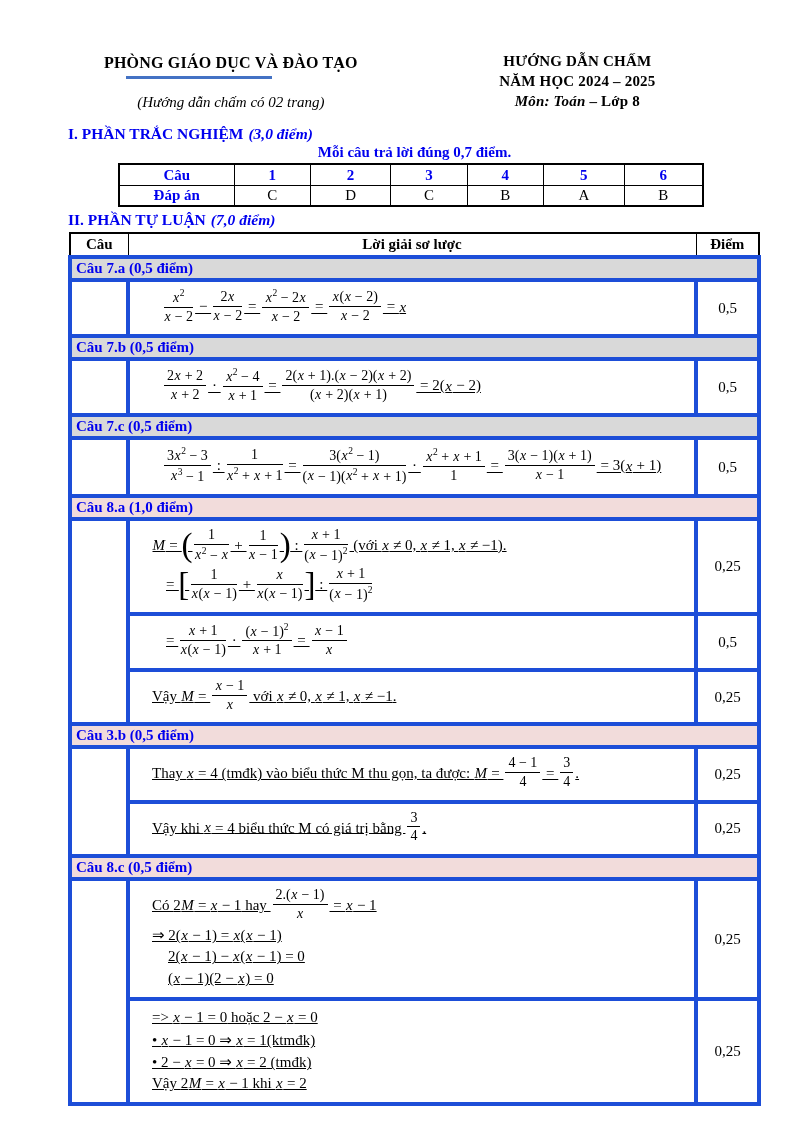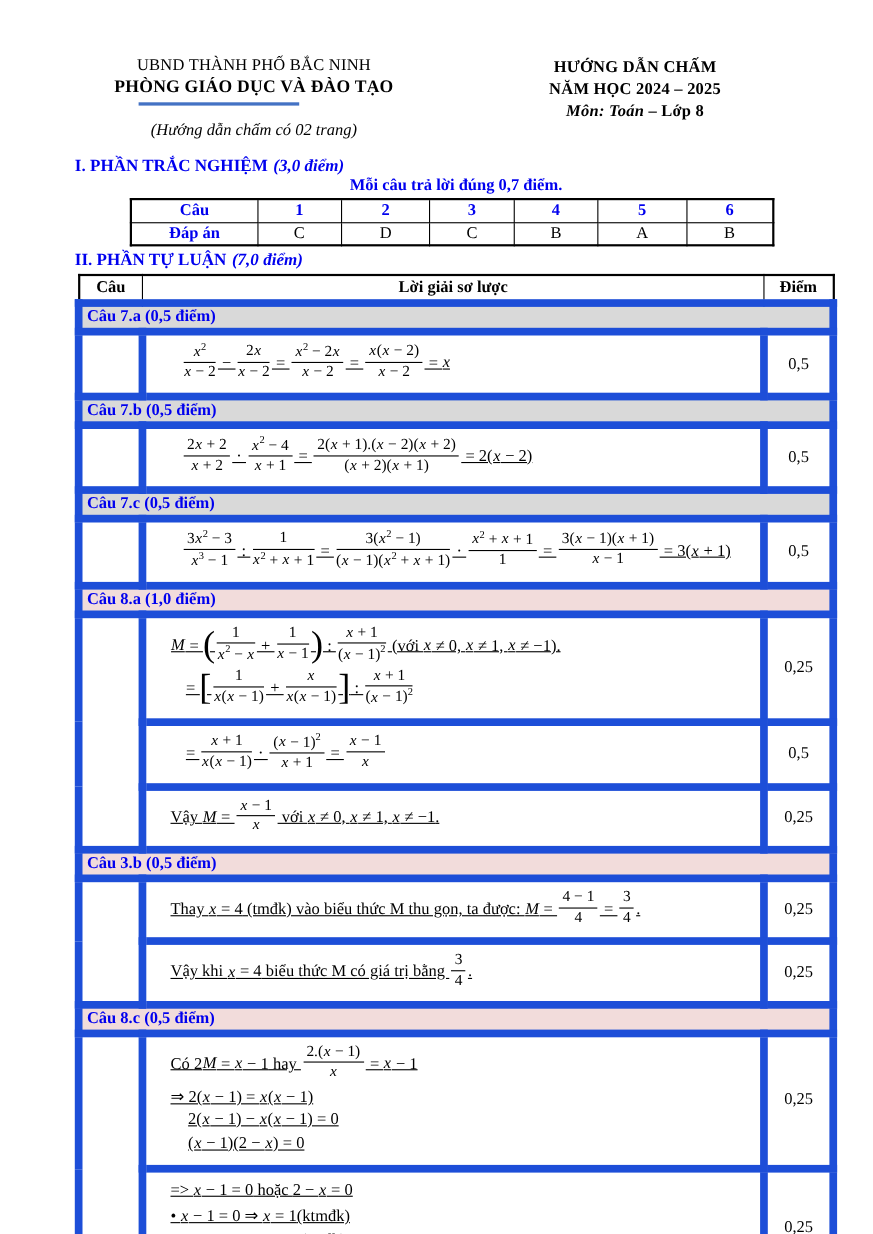--- a/index.html
+++ b/index.html
@@ -34,21 +34,21 @@
   .mc-note{color:var(--blue);font-weight:bold;text-align:center;margin-top:1px;font-size:15px;}
   
   table{border-collapse:collapse;}
   .mc-table{margin-left:50px;margin-top:2px;width:586px;border:2px solid #000;}
   .mc-table td{border:1px solid #000;text-align:center;height:21px;padding:0 2px;font-size:15px;}
   .mc-table td.lbl{width:115px;}
   .mc-table .bluebold{color:var(--blue);font-weight:bold;}
   
   .essay-table{width:693px;border:2px solid #000;margin-top:3px;}
   .essay-table th{border:1px solid #000;font-weight:bold;font-size:15px;padding:2px 3px;}
-  .essay-table td{border:7px solid #1d4ed8;vertical-align:middle;font-size:15px;}
+  .essay-table td{border:4px solid #1d4ed8;vertical-align:middle;font-size:15px;}
   .col-cau{width:58px;}
   .col-pts{width:63px;}
   tr.block-title td{color:var(--blue);font-weight:bold;padding:1px 4px;font-size:15px;}
   tr.block-title.gray td{background:var(--gray);}
   tr.block-title.pink td{background:var(--pink);}
   td.cau-cell{background:#fff;}
   td.sol-cell{padding:5px 8px 5px 22px;}
   td.pts-cell{text-align:center;}
   
   .math-line{margin:3px 0;min-height:19px;display:block;text-decoration:underline;}
@@ -58,21 +58,20 @@
   .frac{display:inline-block;vertical-align:middle;text-align:center;padding:0 2px;font-size:14px;line-height:1.12;position:relative;top:-2px;}
   .frac .num{display:block;border-bottom:1px solid #000;padding:0 3px 1px;}
   .frac .den{display:block;padding-top:1px;}
   .big{font-size:33px;line-height:0;vertical-align:middle;position:relative;top:-2px;font-weight:400;}
 </style>
 </head>
 <body>
 
 <div class="doc-header">
   <div class="hdr-left">
-    <div class="l1">UBND THÀNH PHỐ BẮC NINH</div>
     <div class="l2">
       <span>PHÒNG GIÁO DỤC VÀ ĐÀO TẠO</span>
       <span class="underline-bar"></span>
     </div>
     <div class="note">(Hướng dẫn chấm có 02 trang)</div>
   </div>
   <div class="hdr-right">
     <div>HƯỚNG DẪN CHẤM</div>
     <div>NĂM HỌC 2024 – 2025</div>
     <div><i>Môn: Toán</i><span> – Lớp 8</span></div>

